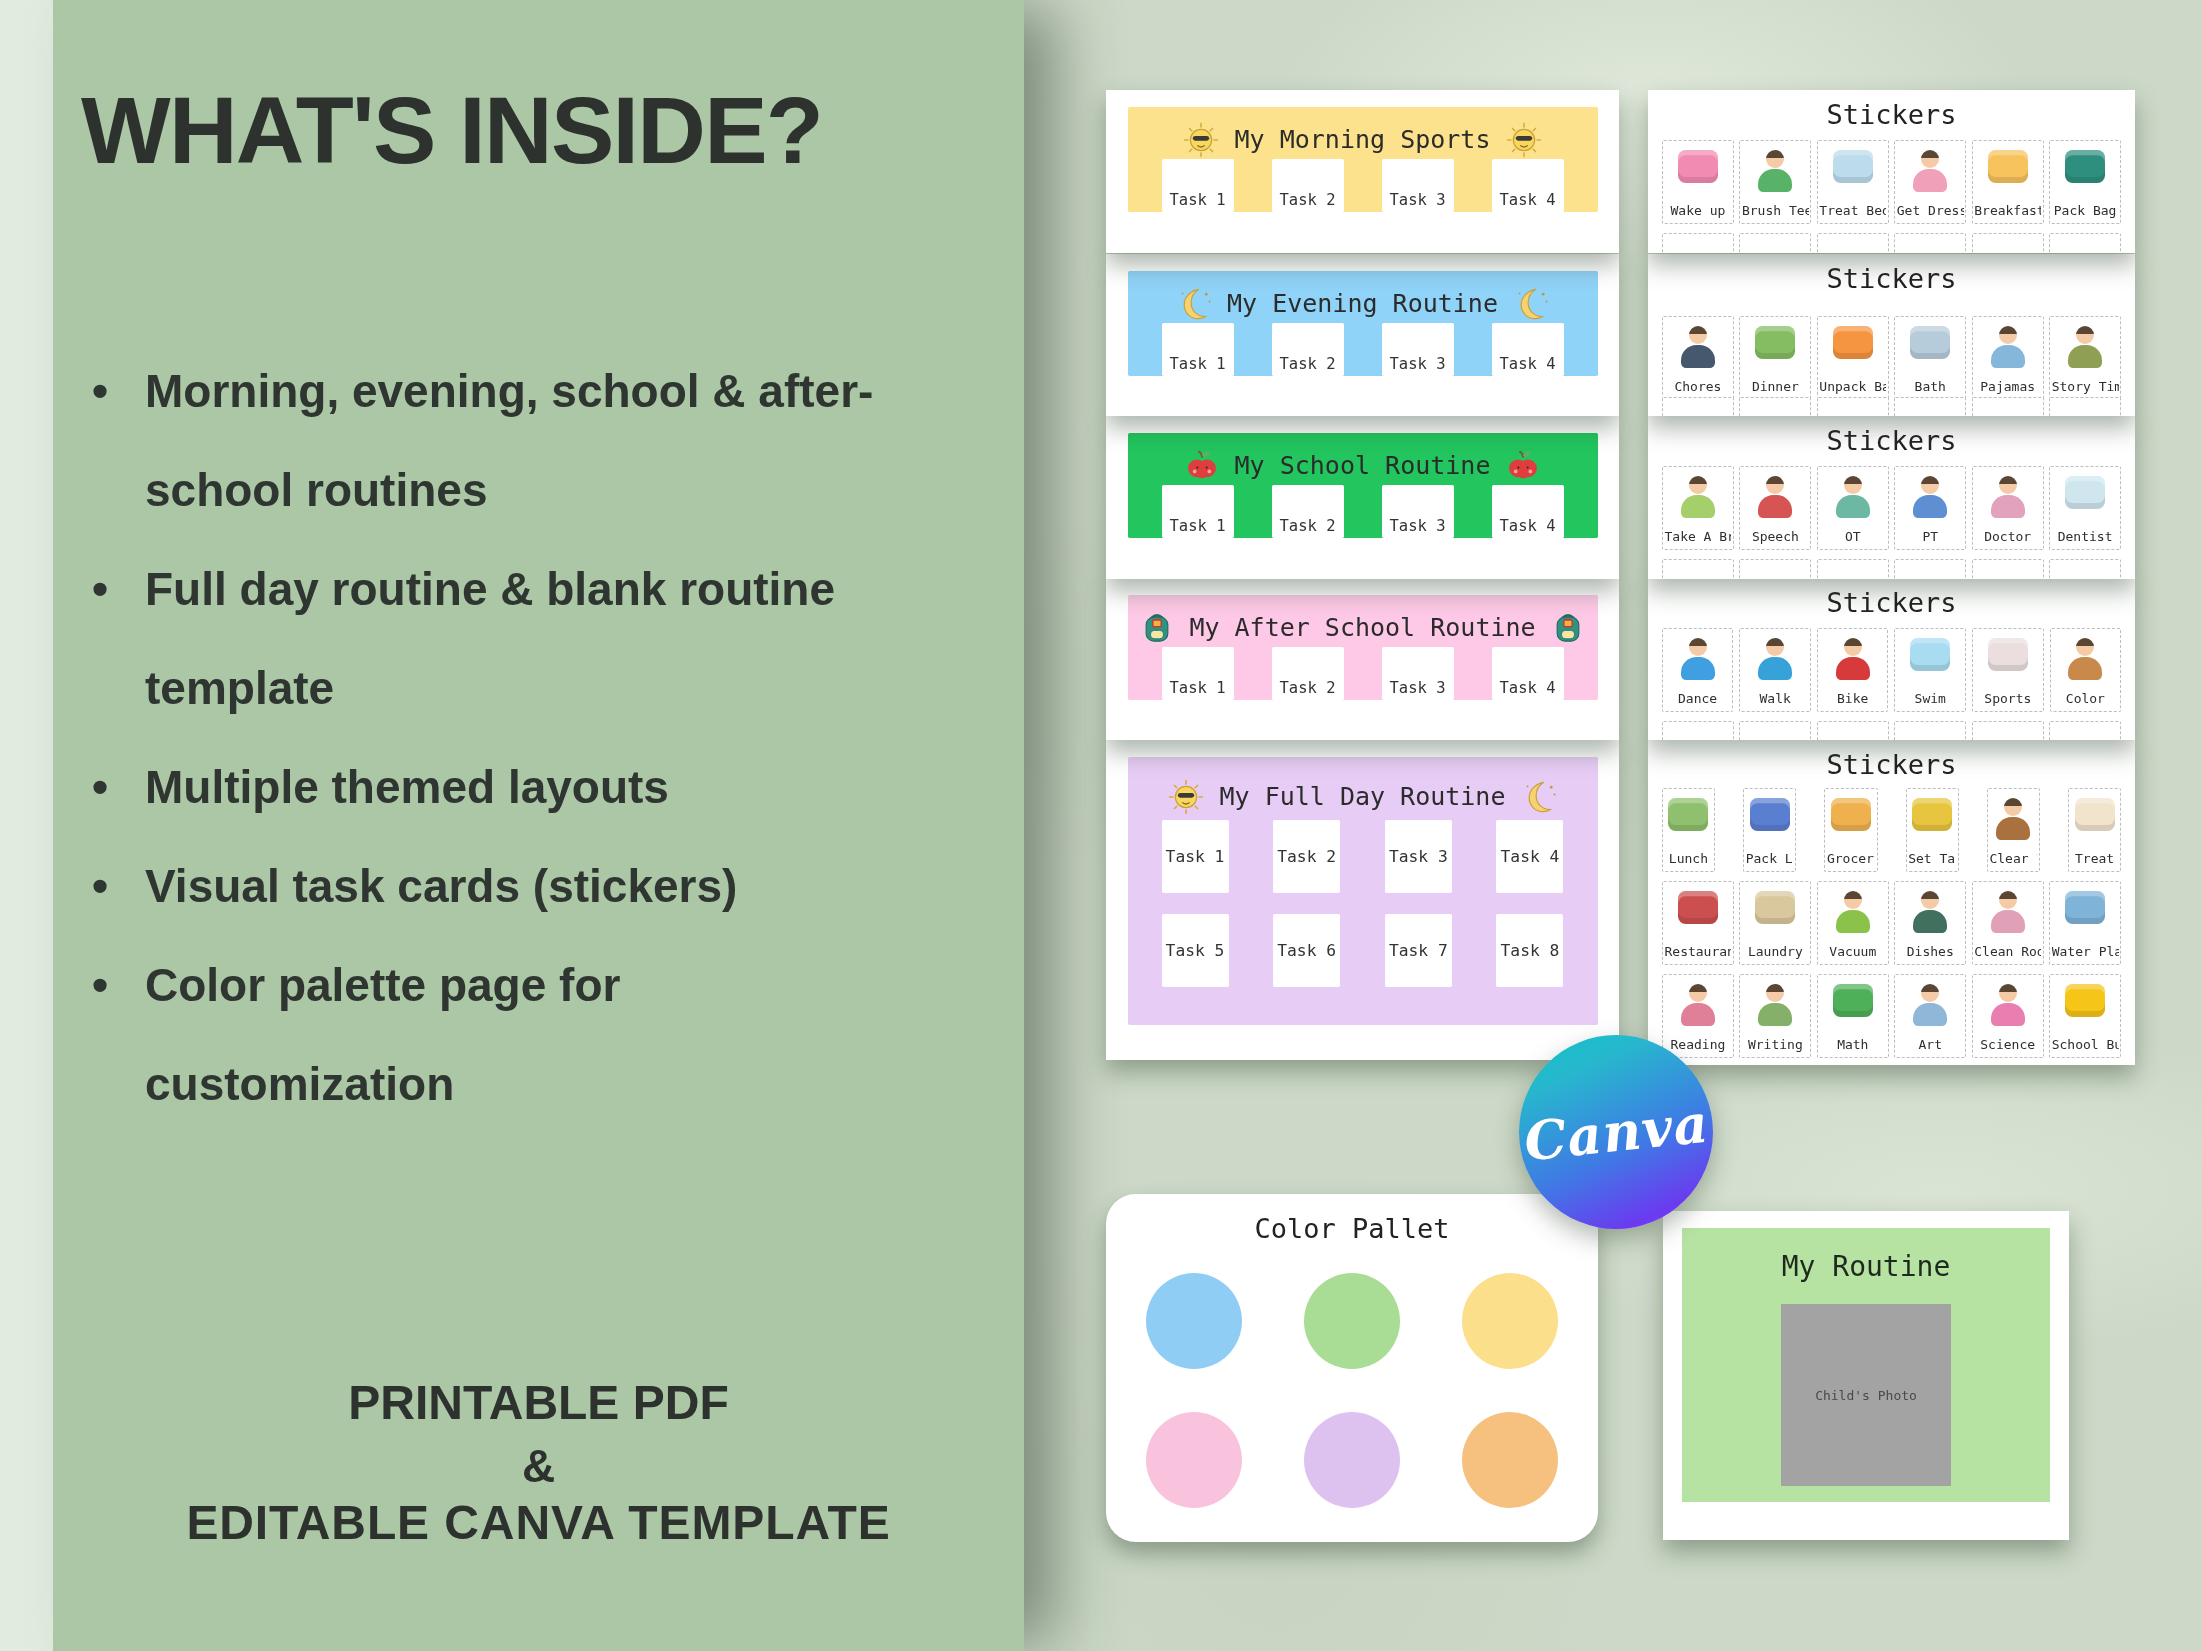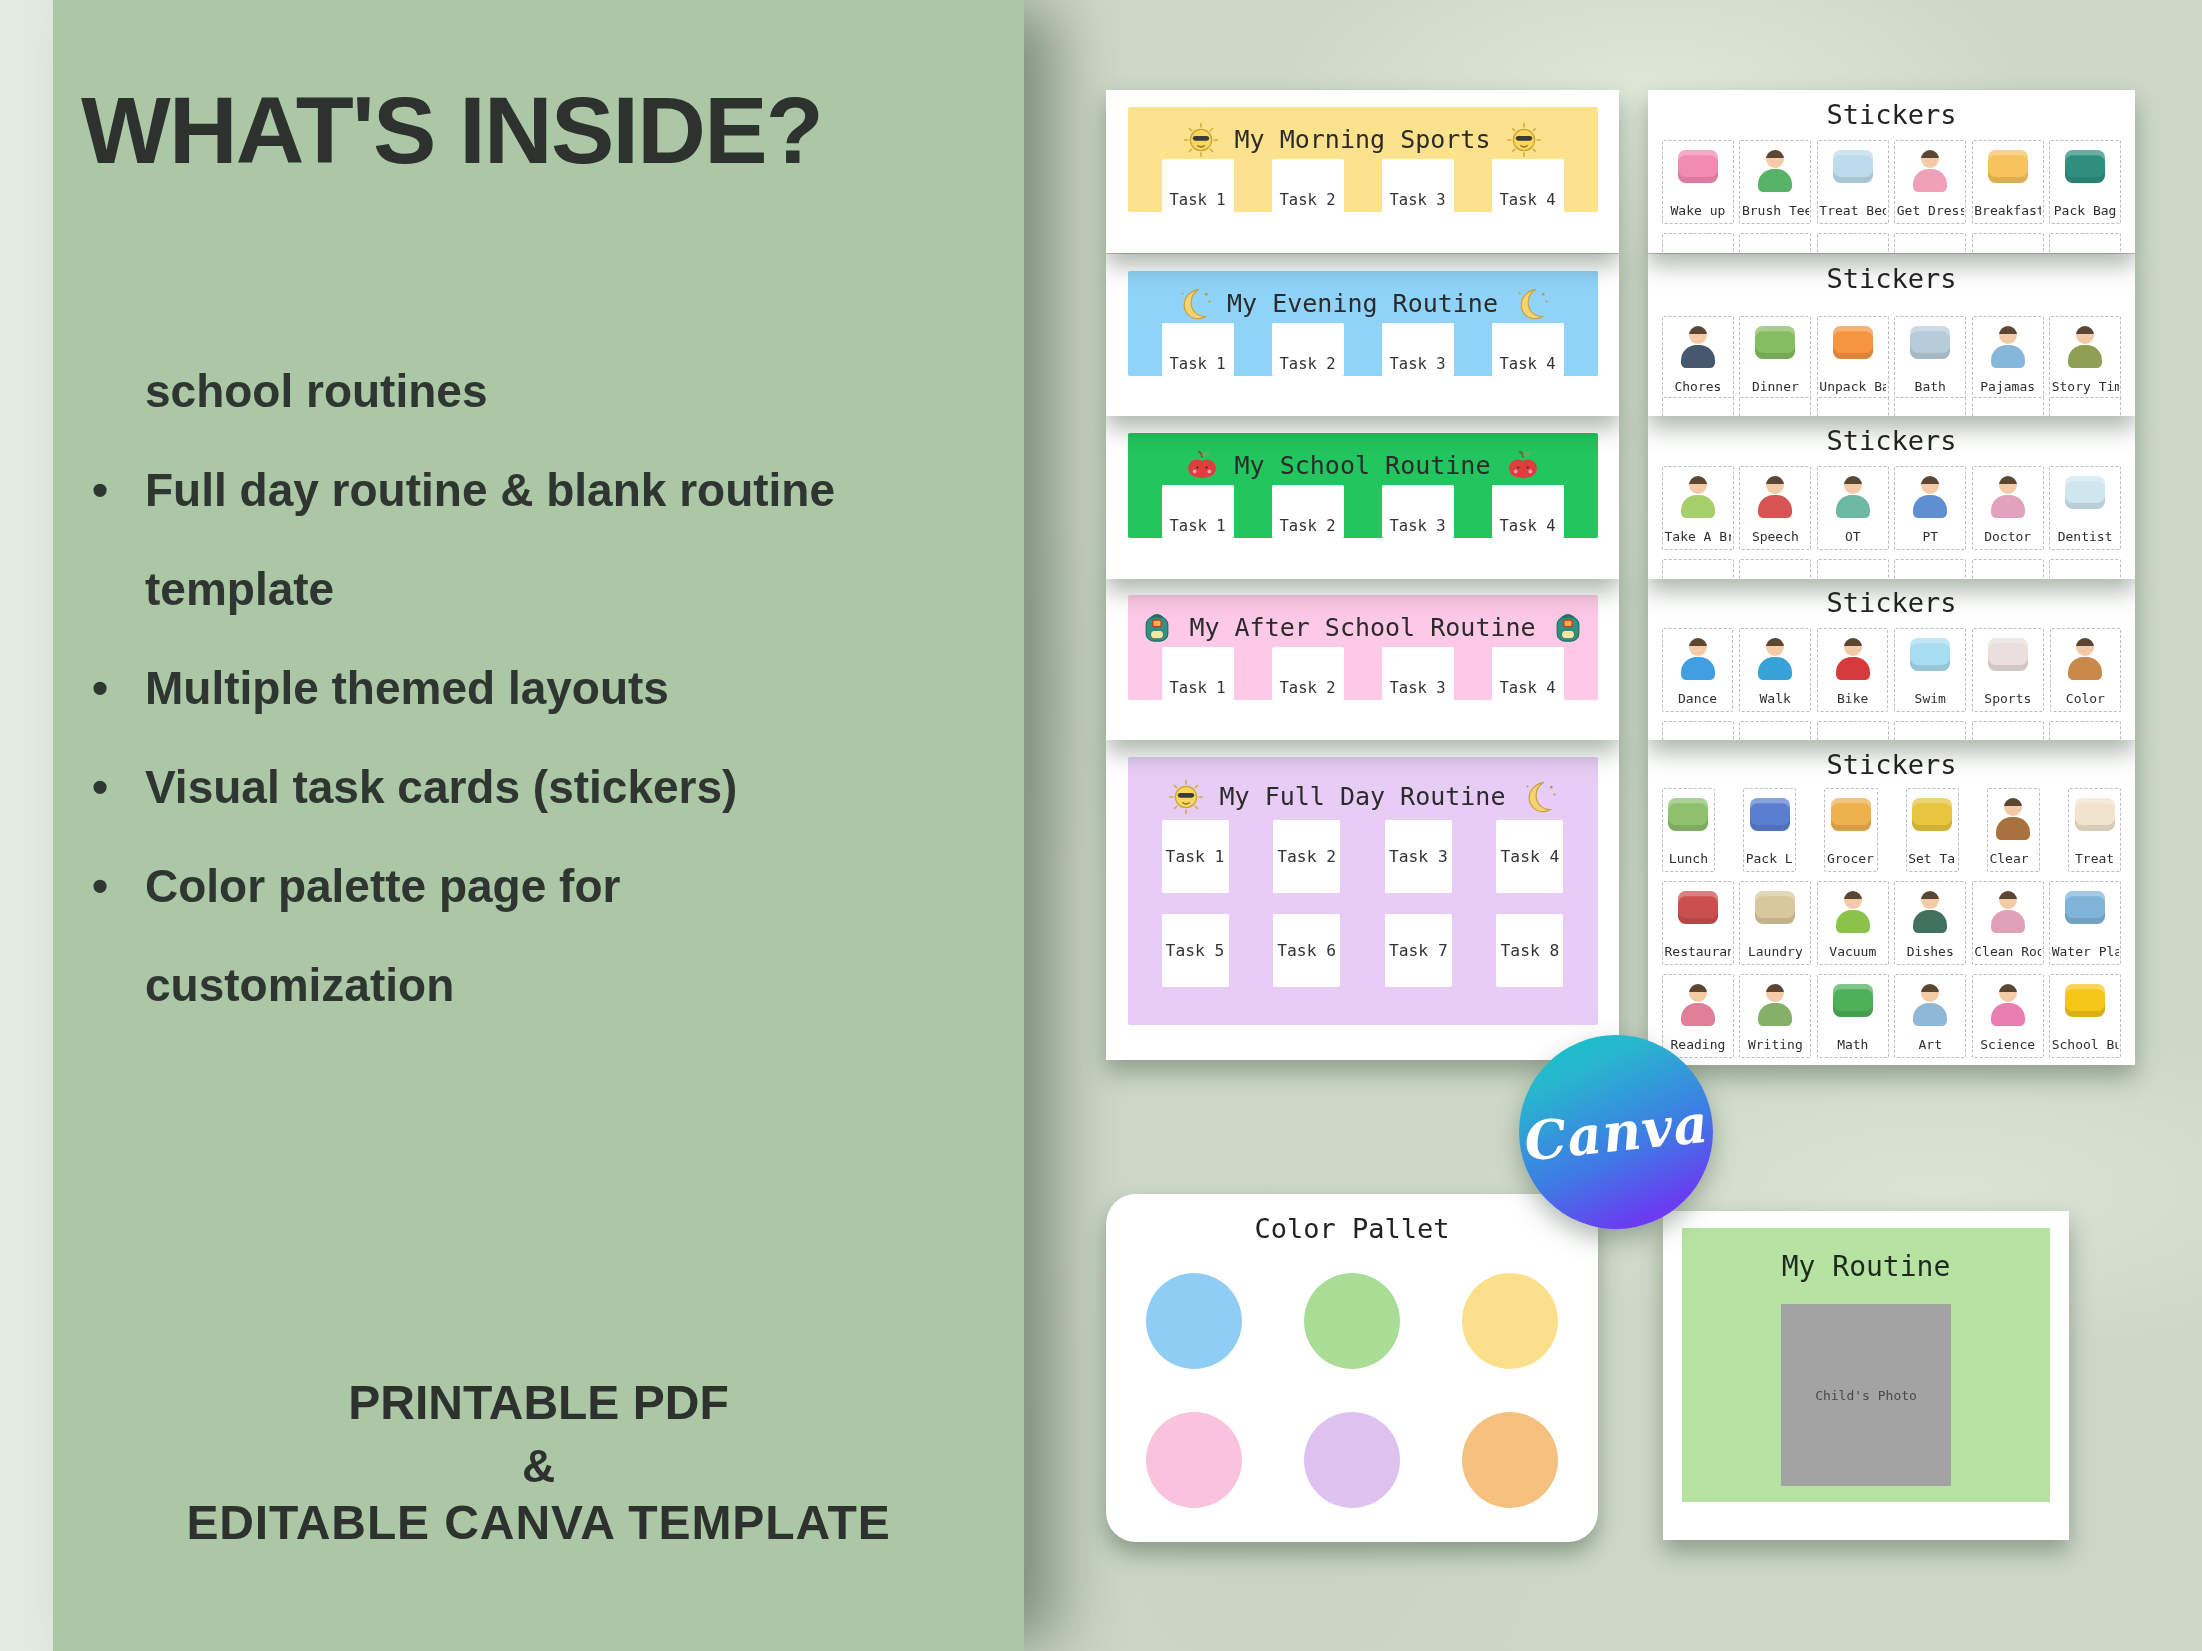--- a/index.html
+++ b/index.html
@@ -77,20 +77,24 @@
 </style>
 </head>
 <body>
 
 <div class="canvas">
   <div class="left-strip"></div>
 
   <aside class="left-panel">
     <h1 class="headline">WHAT'S INSIDE?</h1>
     <div class="features" id="features">
+        <div class="feature-line first">
+          <span class="dot-col"></span>
+          <span>Morning, evening, school &amp; after-</span>
+        </div>
         <div class="feature-line">
           <span class="dot-col"></span>
           <span>school routines</span>
         </div>
         <div class="feature-line first">
           <span class="dot-col"></span>
           <span>Full day routine &amp; blank routine</span>
         </div>
         <div class="feature-line">
           <span class="dot-col"></span>

